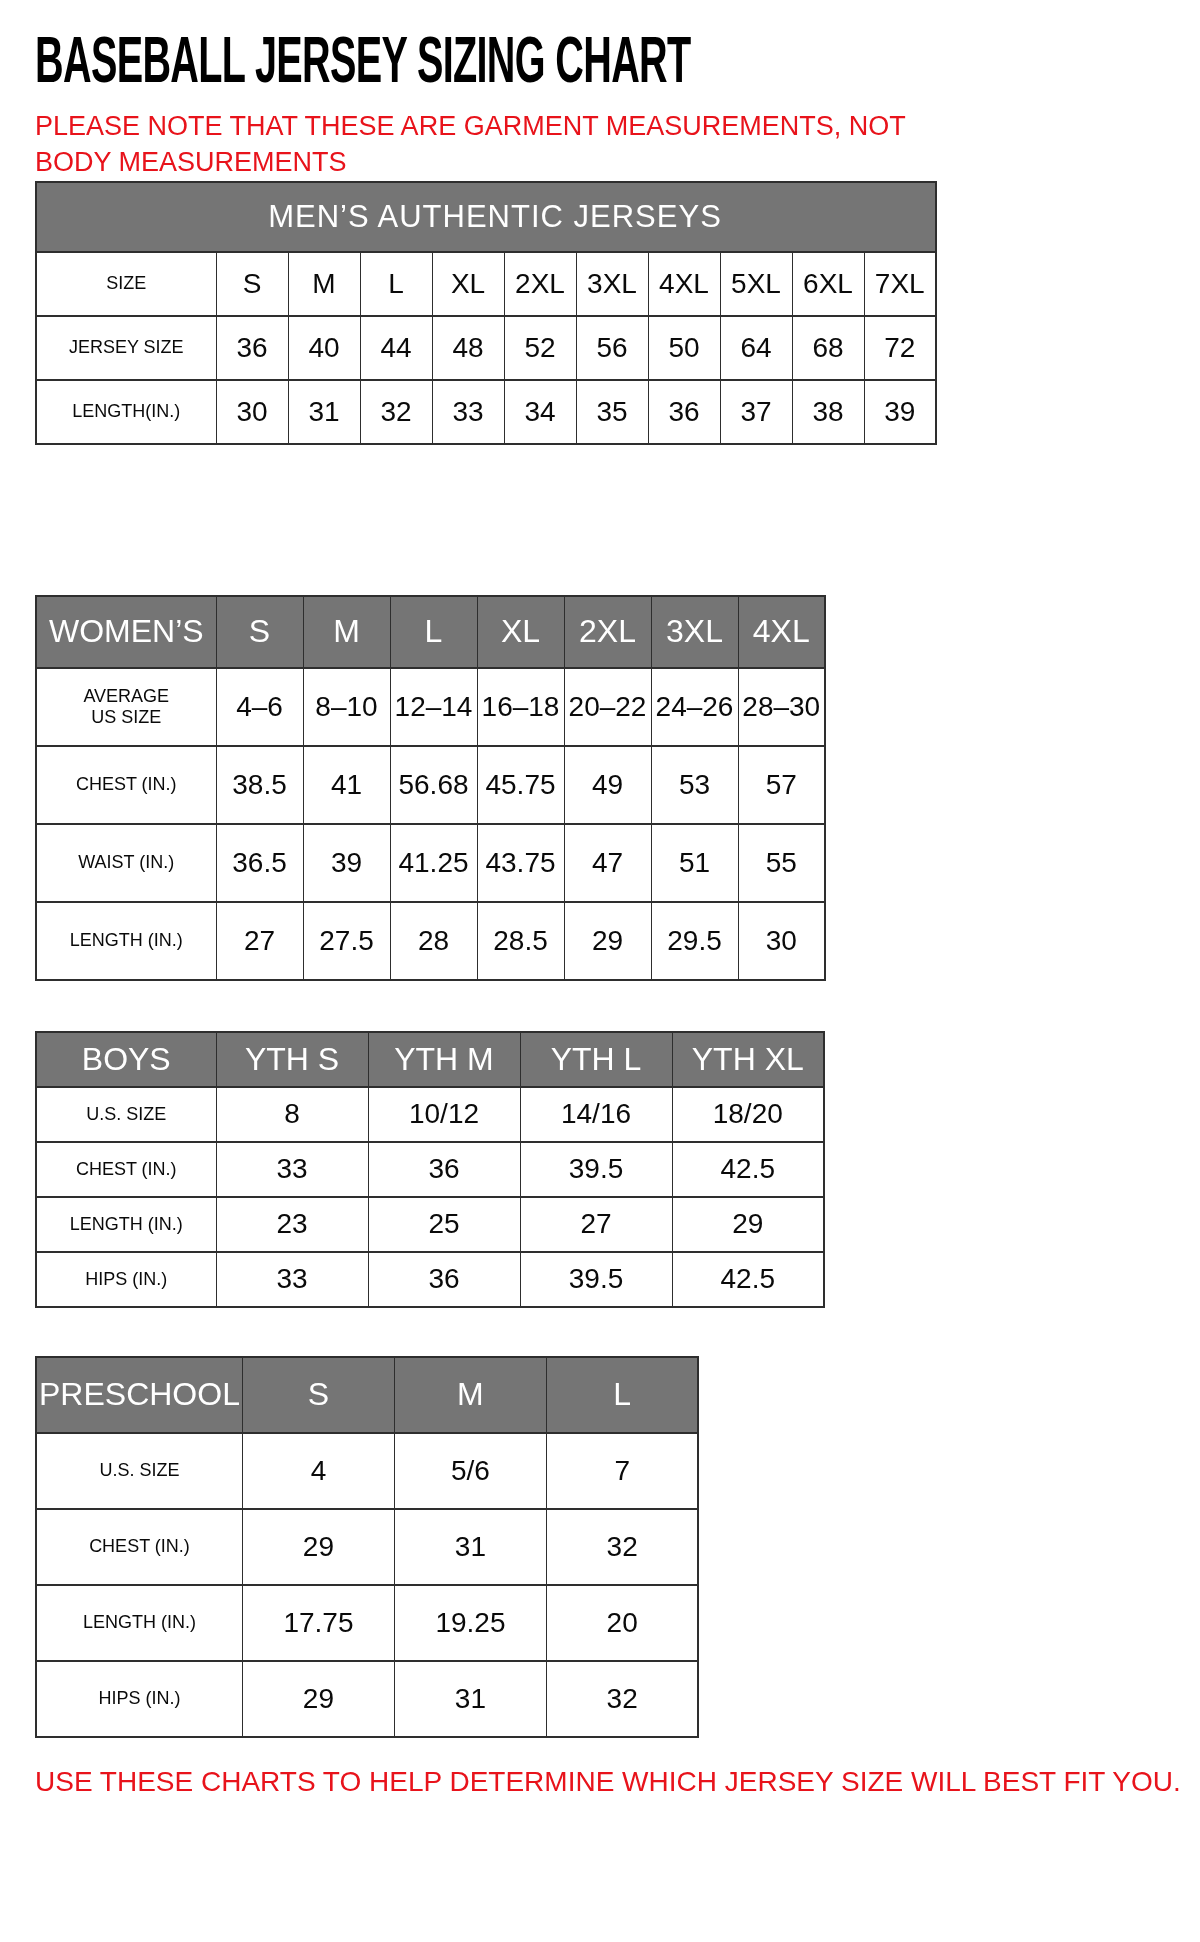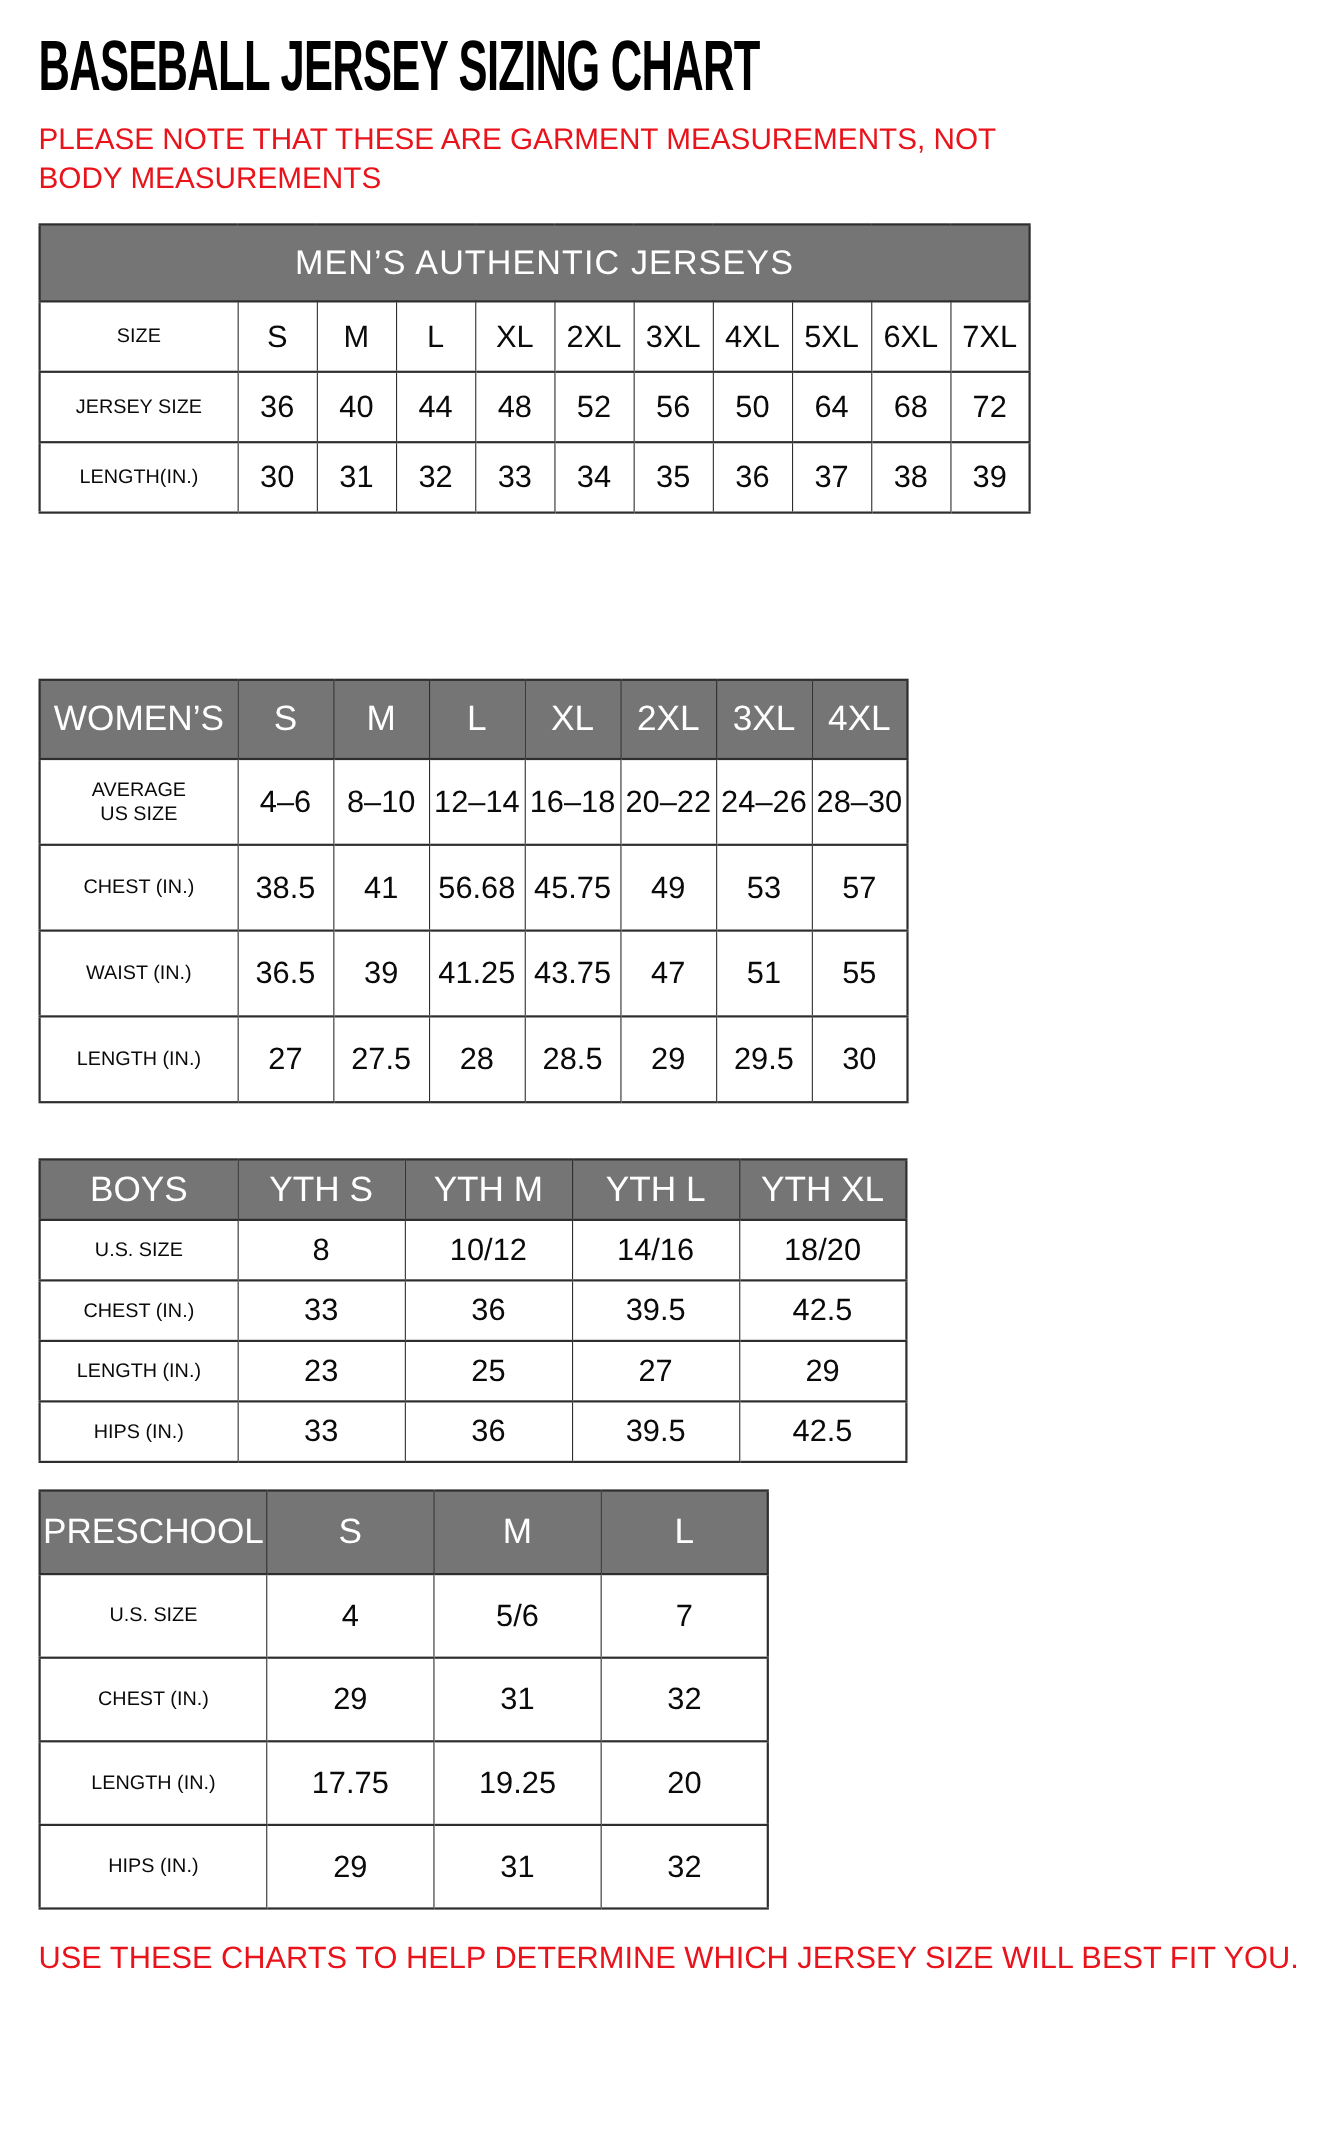--- a/index.html
+++ b/index.html
@@ -19,21 +19,20 @@
   .title{
     font-size:60px;font-weight:800;letter-spacing:-1px;line-height:1.0;
     transform:scale(0.66,1.08);transform-origin:left center;
     white-space:nowrap;color:#000;
     margin-top:8px;margin-bottom:18px;
   }
   .note{
     color:var(--red);
     font-size:27px;line-height:1.35;
     max-width:900px;
-    margin-bottom:22px;
   }
   table.tbl{
     border-collapse:collapse;table-layout:fixed;
     border:2px solid var(--border);
   }
   .tbl th,.tbl td{
     border:1px solid var(--border);
     border-top-width:2px;border-bottom-width:2px;
     text-align:center;vertical-align:middle;
     font-size:28px;color:var(--ink);
@@ -53,21 +52,21 @@
   col.c-wide{width:152px;}
   
   .mens tbody tr{height:64px;}
   .womens thead tr{height:72px;}
   .womens tbody tr{height:78px;}
   .boys thead tr,.boys tbody tr{height:55px;}
   .preschool thead tr,.preschool tbody tr{height:76px;}
   
   .womens{margin-top:150px;}
   .boys{margin-top:50px;}
-  .preschool{margin-top:24px;}
+  .preschool{margin-top:48px;}
   .footer{
     color:var(--red);
     font-size:28px;
     margin-top:28px;
     white-space:nowrap;
   }
 </style>
 </head>
 <body>
 

